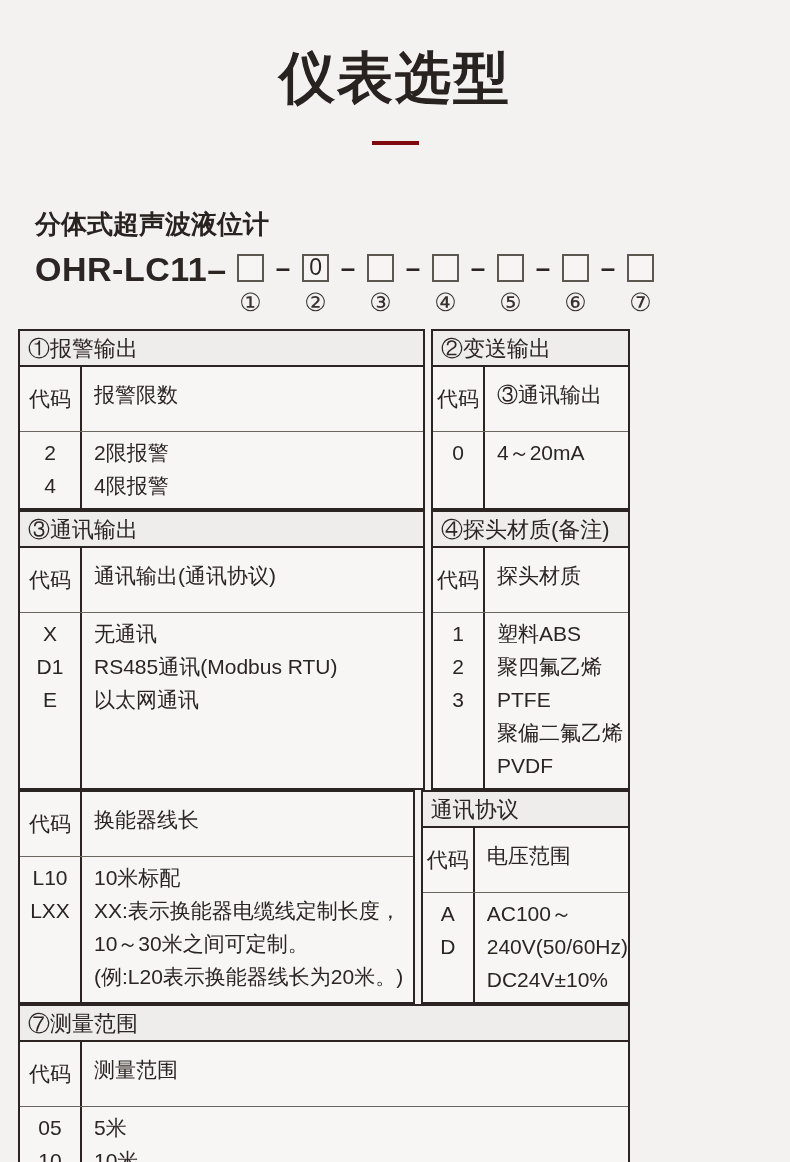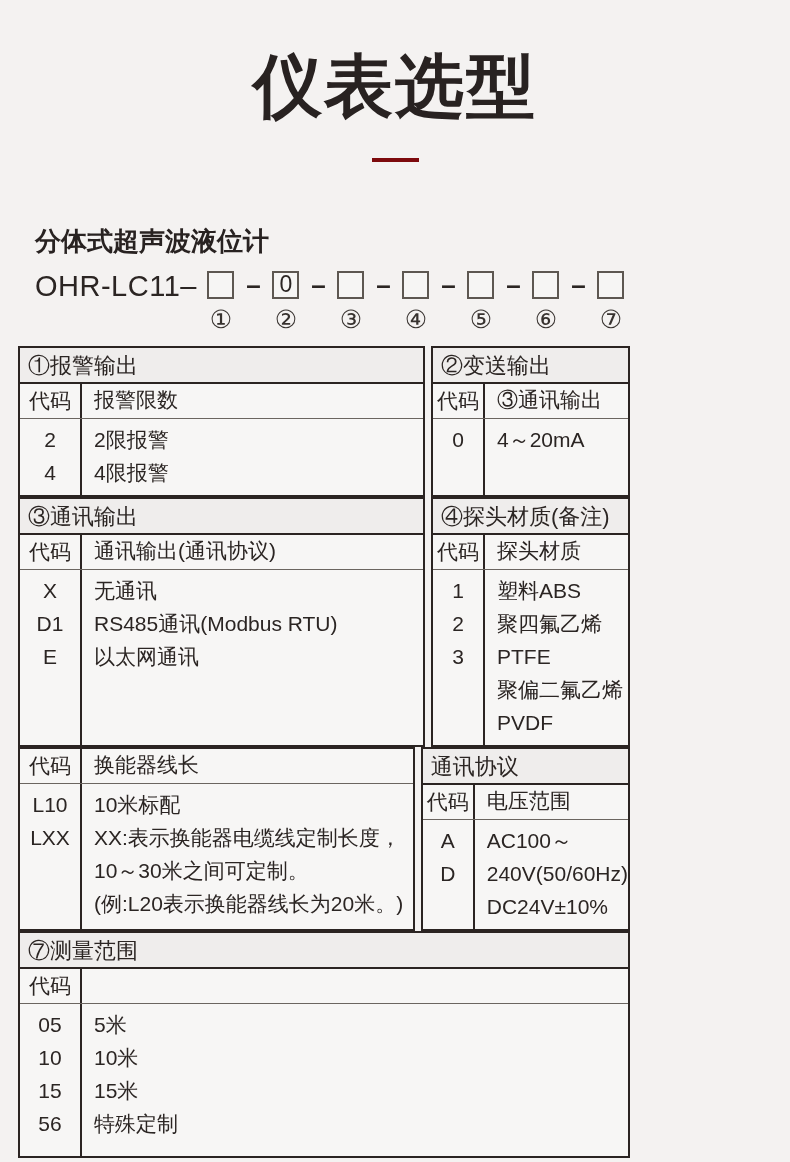--- a/index.html
+++ b/index.html
@@ -7,21 +7,21 @@
     width: 790px; height: 1162px;
     background: #f4f2f1;
     font-family: "Liberation Sans", sans-serif;
     color: #2b2523;
     overflow: hidden;
   }
   
   .page-title {
     margin-top: 42px;
     text-align: center;
-    font-size: 69px;
+    font-size: 56px;
     line-height: 1.3;
     font-weight: 900;
     letter-spacing: 2px;
     color: #282221;
   }
   .accent-dash {
     width: 47px; height: 4px;
     margin: 26px auto 0;
     background: #7d0a0d;
   }
@@ -31,22 +31,22 @@
     font-size: 26px;
     font-weight: 700;
     color: #282221;
   }
   .model-line {
     margin-top: 12px;
     display: flex;
     align-items: flex-start;
   }
   .model-prefix {
-    font-size: 29px;
-    font-weight: 400;
+    font-size: 34px;
+    font-weight: 700;
     line-height: 30px;
     margin-right: 10px;
     letter-spacing: 0.5px;
   }
   .box-col {
     display: flex;
     flex-direction: column;
     align-items: center;
     width: 28px;
   }
@@ -95,28 +95,28 @@
     background: #efedec;
   }
   .sec-head {
     display: flex;
     border-bottom: 1px solid #6b6560;
   }
   .code-col {
     width: 62px;
     border-right: 2px solid #2b2422;
     text-align: center;
-    padding: 5px 0;
+    padding: 20px 0;
     font-size: 21px;
     line-height: 24px;
   }
   .right .code-col { width: 52px; }
   .valhead-col {
     flex: 1;
-    padding: 4px 0 5px 12px;
+    padding: 16px 0 5px 12px;
     font-size: 21px;
     line-height: 24px;
   }
   .sec-body { display: flex; flex: 1; }
   .body-codes {
     width: 62px;
     border-right: 2px solid #2b2422;
     padding: 4px 0 6px;
   }
   .right .body-codes { width: 52px; }
@@ -300,20 +300,21 @@
           <div class="cell val">DC24V±10%</div>
         </div>
       </div>
     </section>
   </div>
 
   <section class="sec full">
     <div class="sec-title">⑦测量范围</div>
     <div class="sec-head">
       <span class="code-col">代码</span>
+      <span class="valhead-col">测量范围</span>
     </div>
     <div class="sec-body">
       <div class="body-codes">
         <div class="cell code">05</div>
         <div class="cell code">10</div>
         <div class="cell code">15</div>
         <div class="cell code">56</div>
       </div>
       <div class="body-vals">
         <div class="cell val">5米</div>

